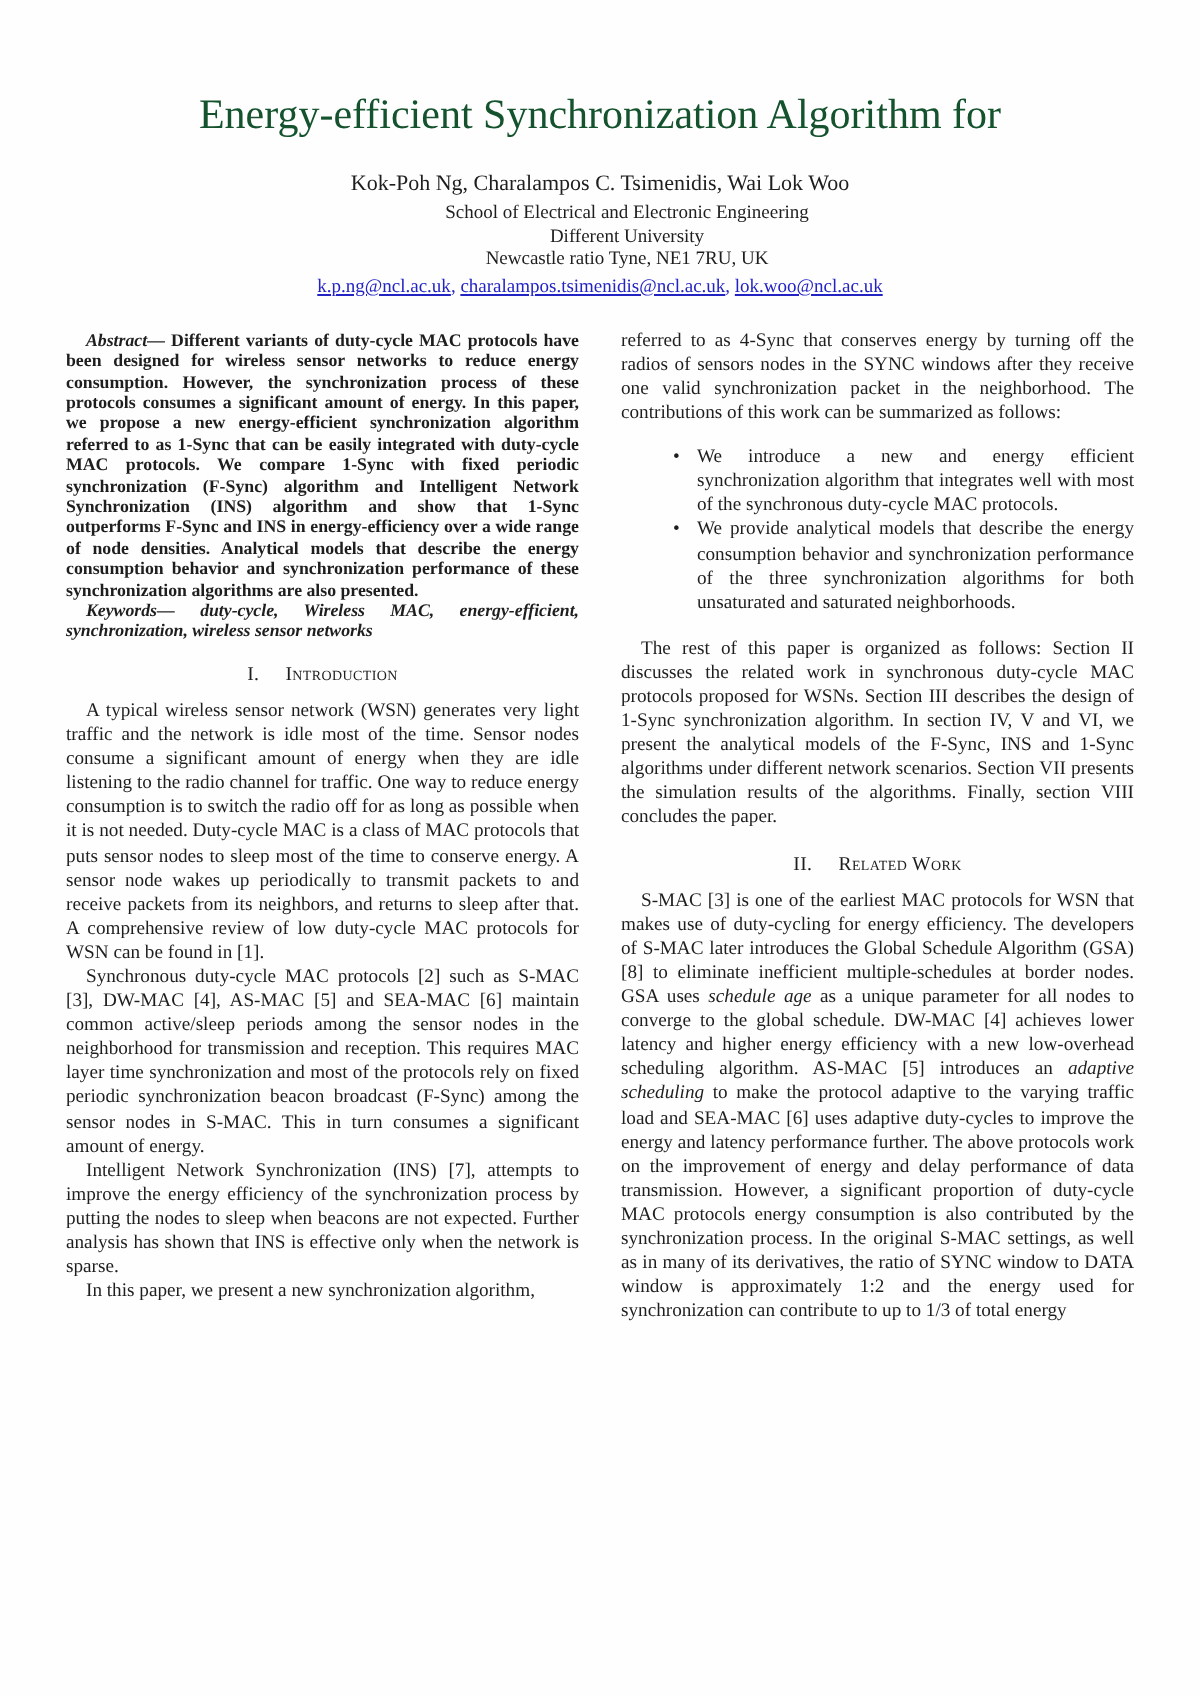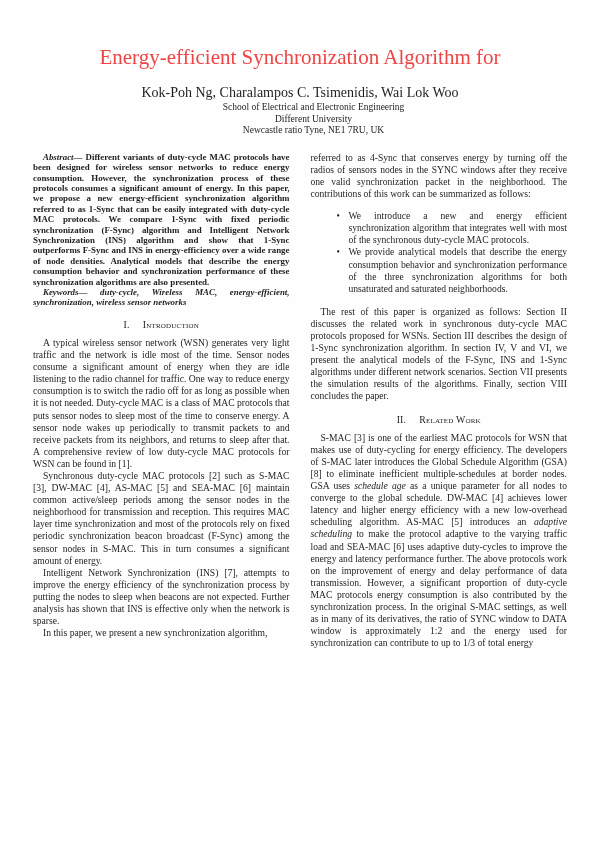--- a/index.html
+++ b/index.html
@@ -3,23 +3,23 @@
 <meta charset="utf-8">
 <style>
   html, body { margin: 0; padding: 0; background: #e9e9e9; }
   .page {
     width: 600px; height: 848px; margin: 0 auto; position: relative;
     background: #fefefe; overflow: hidden;
     font-family: "Liberation Serif", "DejaVu Serif", serif;
     color: #1e1e1e;
   }
   .head { text-align: center; padding-top: 44px; }
-  .title { font-size: 21px; line-height: 26px; font-weight: 400; margin: 0; color: #ef4444; }
+  .title { font-size: 21px; line-height: 26px; font-weight: 400; margin: 0; color: #14532d; }
   .title .tline { display: block; }
-  .authors { font-size: 14px; line-height: 13px; margin-top: 16px; }
+  .authors { font-size: 11px; line-height: 13px; margin-top: 16px; }
   .affil { font-size: 9.5px; line-height: 11.6px; padding-left: 27px; }
   .affil-first { margin-top: 3px; }
   .emails { font-size: 9.5px; line-height: 12px; margin-top: 1px; }
   .emails a { color: #2323c4; text-decoration: underline; cursor: pointer; }
   .emails .sep { color: #2323c4; }
 
   .cols { display: flex; gap: 21px; padding: 0 33px; margin-top: 15px; }
   .col { width: 261px; text-align: justify; font-size: 9.6px; line-height: 12.1px; }
   .col p { margin: 0; }
 
@@ -45,20 +45,23 @@
 <div class="page">
 
   <div class="head">
     <h1 class="title">
       <span class="tline">Energy-efficient Synchronization Algorithm for</span>
     </h1>
     <div class="authors">Kok-Poh Ng, Charalampos C. Tsimenidis, Wai Lok Woo</div>
     <div class="affil affil-first">School of Electrical and Electronic Engineering</div>
     <div class="affil">Different University</div>
     <div class="affil">Newcastle ratio Tyne, NE1 7RU, UK</div>
+    <div class="emails">
+      <a>k.p.ng@ncl.ac.uk</a><span class="sep">, </span><a>charalampos.tsimenidis@ncl.ac.uk</a><span class="sep">, </span><a>lok.woo@ncl.ac.uk</a>
+    </div>
   </div>
 
   <div class="cols">
 
     <div class="col">
       <p class="abstract"><span class="label">Abstract—</span>
         <span>Different variants of duty-cycle MAC protocols have been designed for wireless sensor networks to reduce energy consumption. However, the synchronization process of these protocols consumes a significant amount of energy. In this paper, we propose a new energy-efficient synchronization algorithm referred to as 1-Sync that can be easily integrated with duty-cycle MAC protocols. We compare 1-Sync with fixed periodic synchronization (F-Sync) algorithm and Intelligent Network Synchronization (INS) algorithm and show that 1-Sync outperforms F-Sync and INS in energy-efficiency over a wide range of node densities. Analytical models that describe the energy consumption behavior and synchronization performance of these synchronization algorithms are also presented.</span></p>
 
       <p class="keywords"><span class="label">Keywords—</span>
         <span>duty-cycle, Wireless MAC, energy-efficient, synchronization, wireless sensor networks</span></p>

